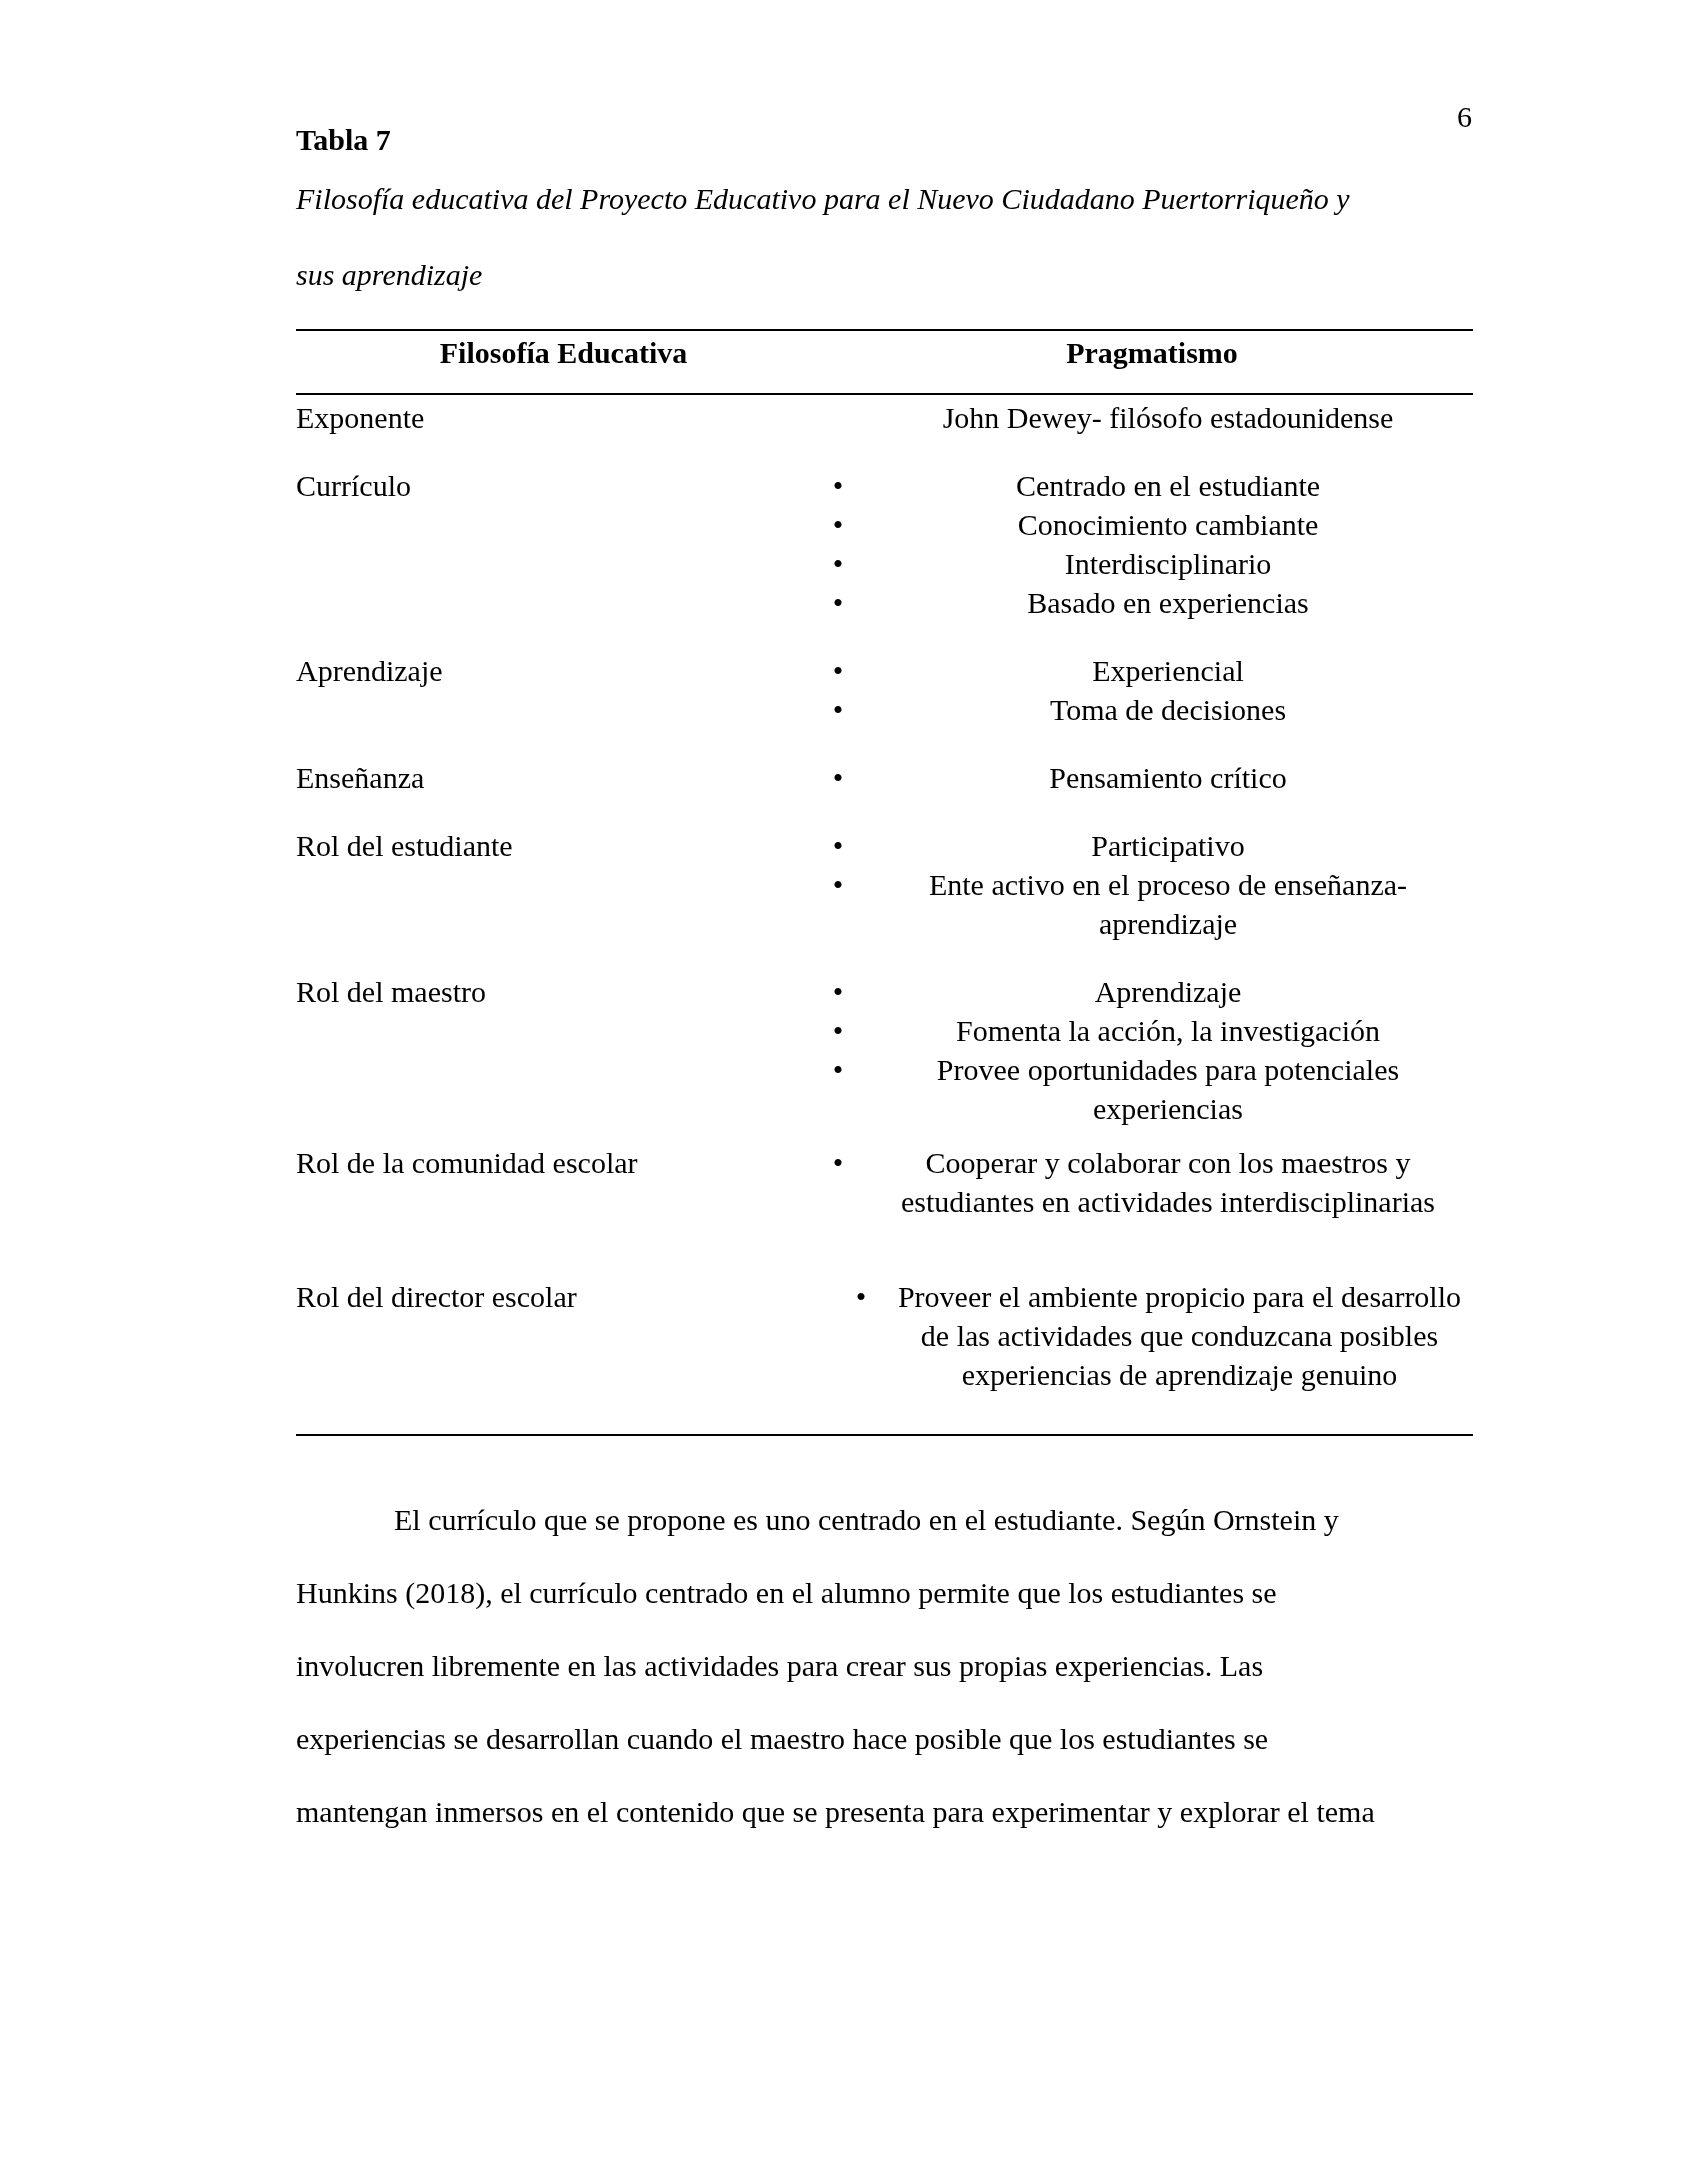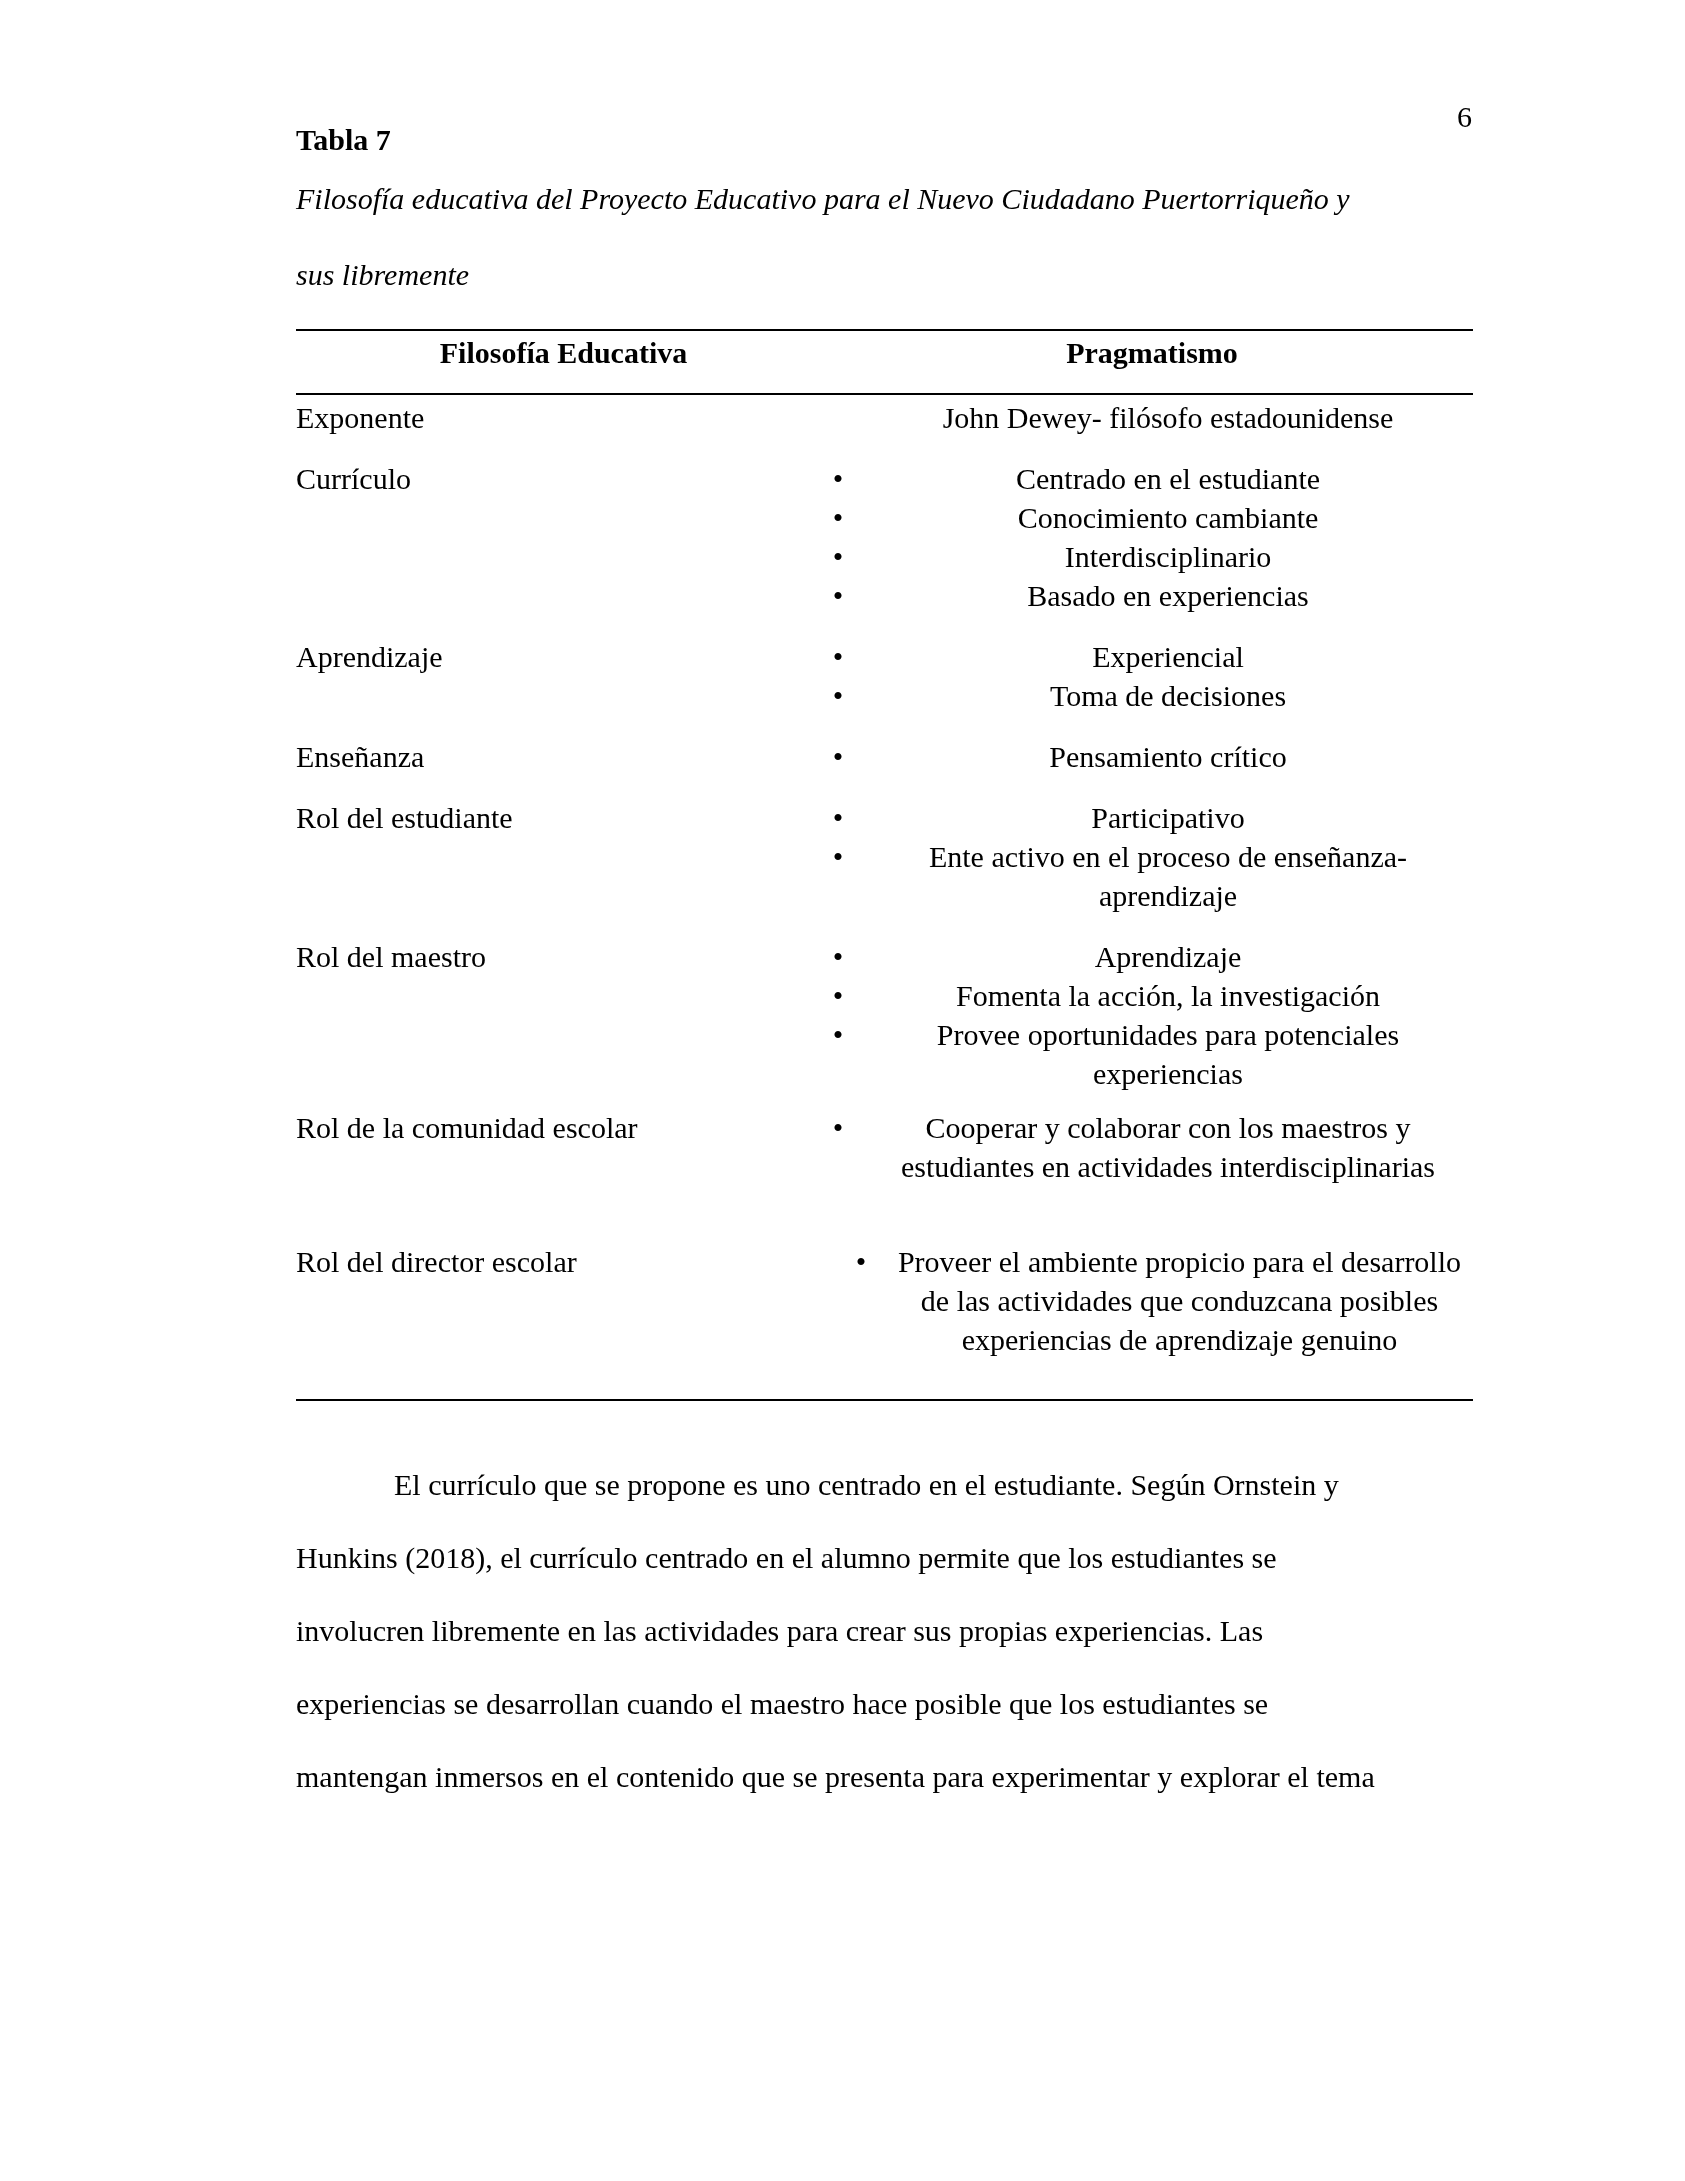--- a/index.html
+++ b/index.html
@@ -44,21 +44,21 @@
   }
   .thead .hcell { text-align: center; font-weight: bold; }
   .tbody {
     padding: 3.5px 0 40px 0;
     border-bottom: 2.6px solid #000;
   }
   .trow {
     display: grid;
     grid-template-columns: 535px 1fr;
   }
-  .trow + .trow { margin-top: 22px; }
+  .trow + .trow { margin-top: 29px; }
   .trow.tight { margin-top: 15px; }
   .trow.loose { margin-top: 56px; gap: 23px; }
   .tlabel { line-height: 39px; }
   .tcell { line-height: 39px; text-align: center; }
   .tcell.plain { padding-left: 32px; }
   .bullet { position: relative; padding-left: 32px; }
   .bullet::before {
     content: "\2022";
     position: absolute;
     left: 1.8px;
@@ -71,21 +71,21 @@
 </head>
 <body>
 
 <div class="page-number">6</div>
 
 <div class="content">
 
   <div class="table-label">Tabla 7</div>
 
   <div class="caption l1">Filosofía educativa del Proyecto Educativo para el Nuevo Ciudadano Puertorriqueño y</div>
-  <div class="caption l2">sus libremente</div>
+  <div class="caption l2">sus aprendizaje</div>
 
   <div class="doc-table">
 
     <div class="thead">
       <div class="hcell">Filosofía Educativa</div>
       <div class="hcell">Pragmatismo</div>
     </div>
 
     <div class="tbody">
 

